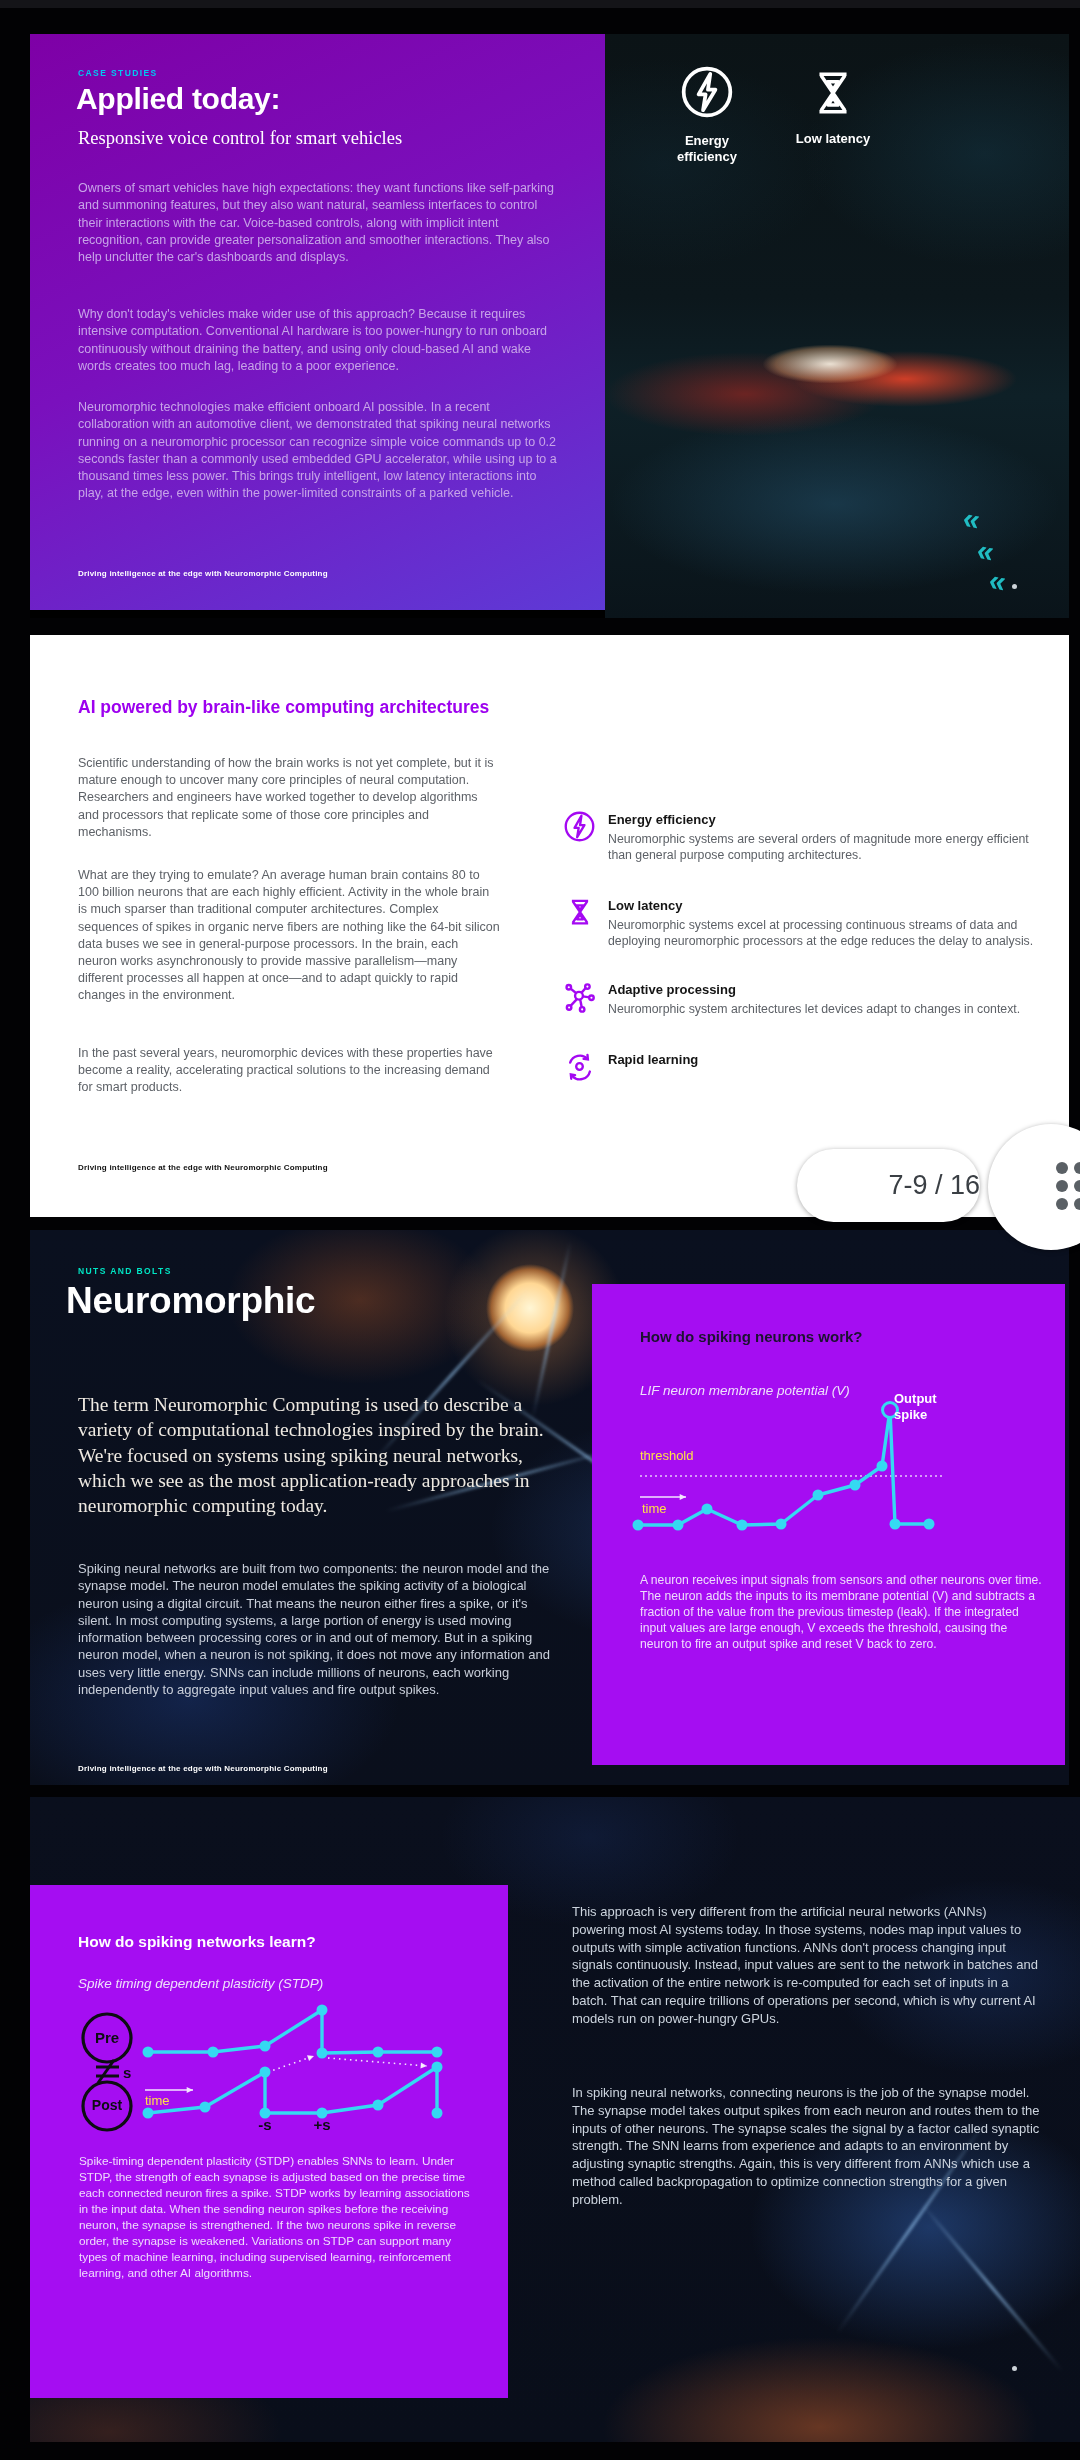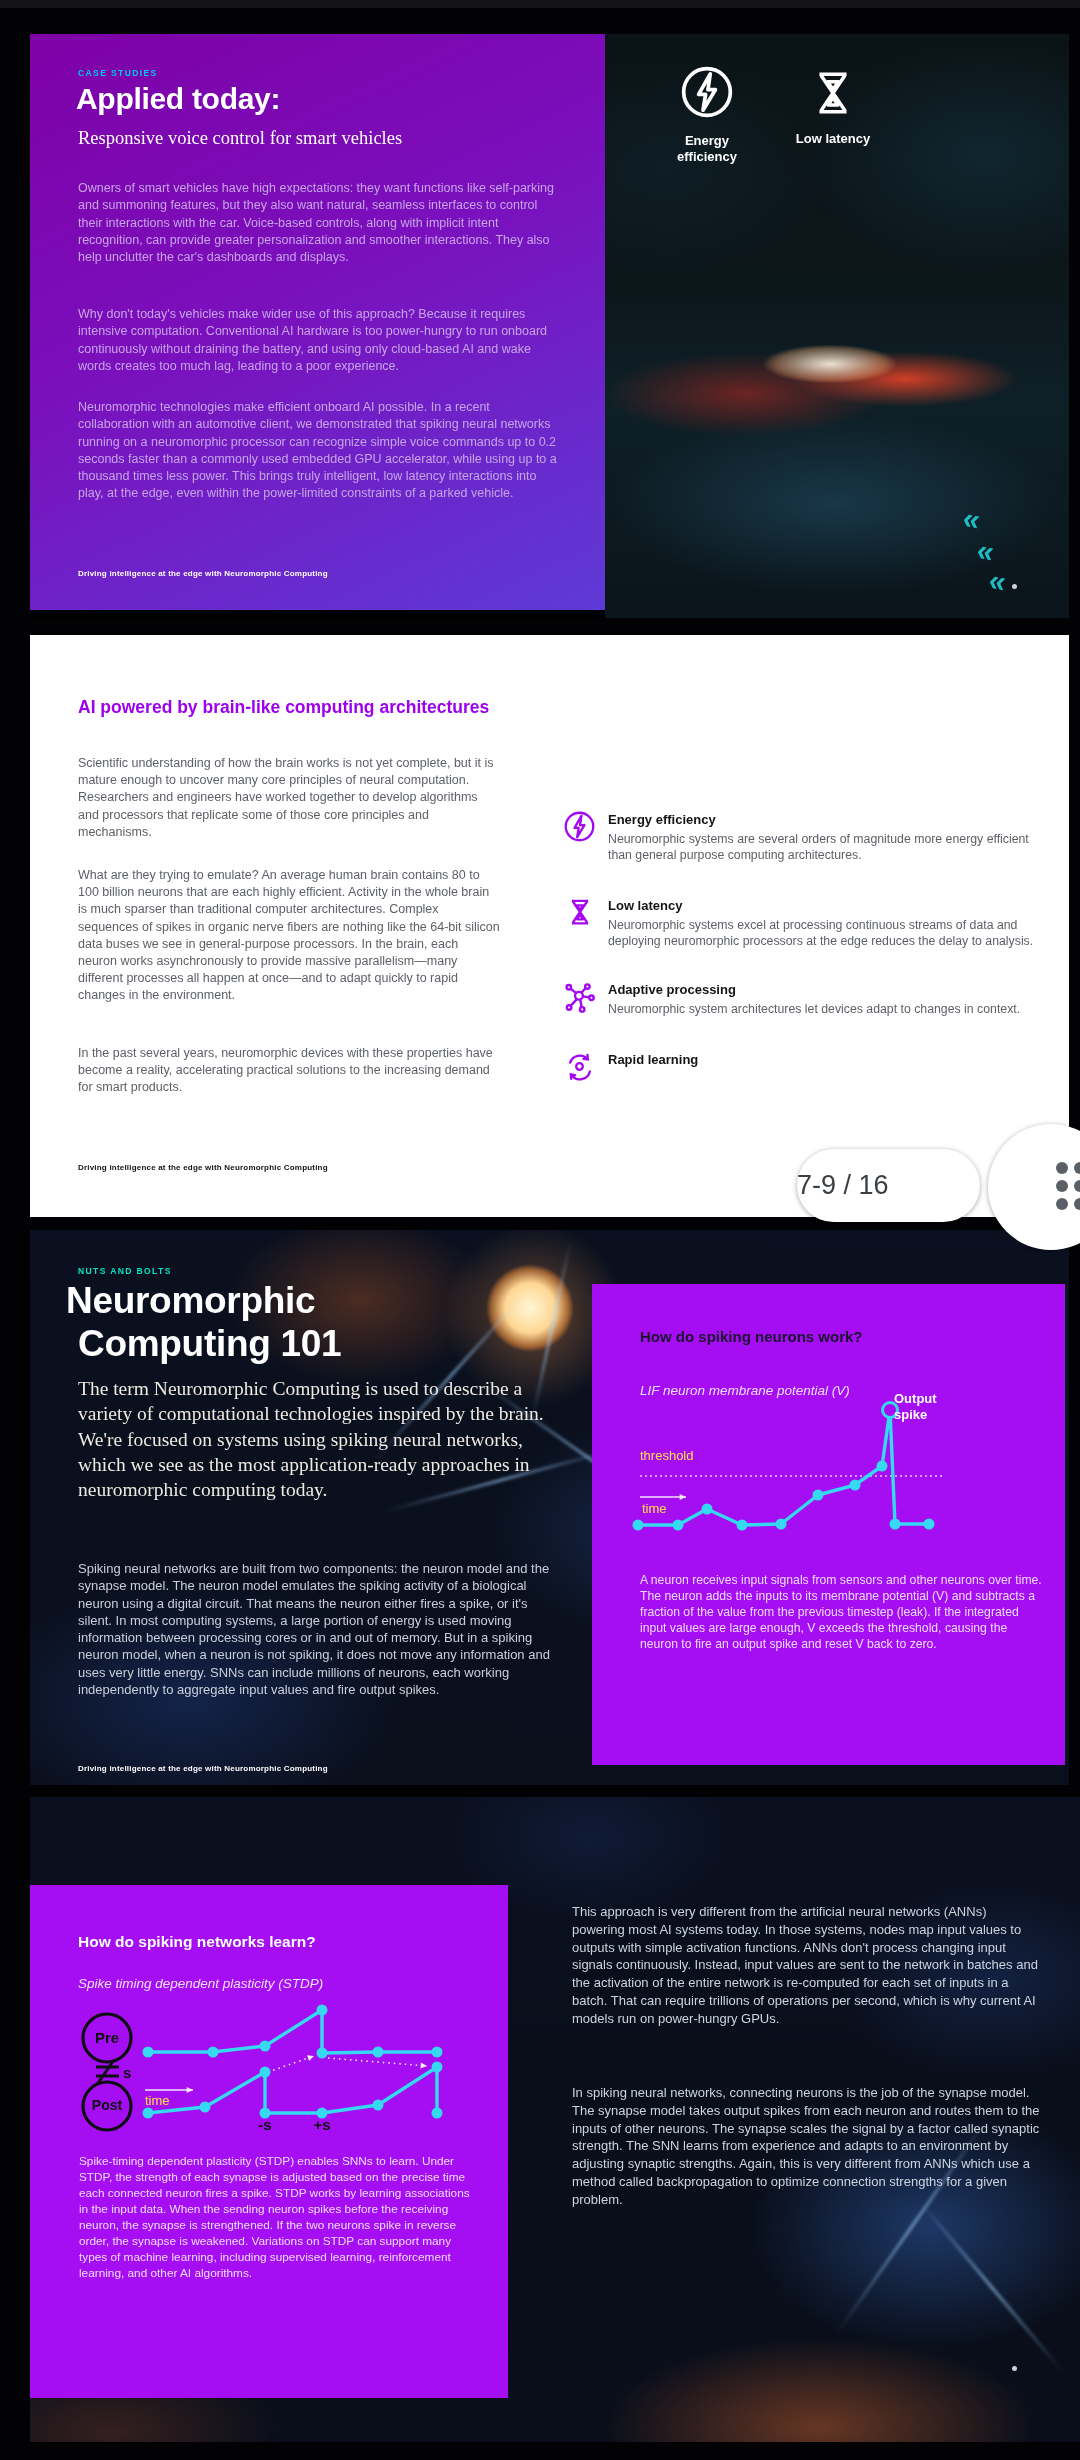--- a/index.html
+++ b/index.html
@@ -33,21 +33,21 @@
   .badge{position:absolute;display:flex;flex-direction:column;align-items:center;width:100px;color:#fff;}
   .badge .lbl{margin-top:9px;font-size:13px;font-weight:bold;text-align:center;line-height:15.5px;}
   .chev{position:absolute;color:#24d8de;font-weight:bold;opacity:.85;transform:rotate(10deg);}
   
   .h2{color:#9d00ef;font-size:17.5px;font-weight:800;}
   .gray{color:#5d6167;font-size:12.5px;line-height:17.2px;}
   .item-title{color:#141414;font-size:13px;font-weight:bold;}
   .item-desc{color:#5d6167;font-size:12.3px;line-height:16.4px;}
   
   .pill{position:absolute;left:797px;top:1149px;width:183px;height:73px;border-radius:37px;background:#fff;
-        box-shadow:0 1px 5px rgba(0,0,0,.35);display:flex;align-items:center;justify-content:flex-start;
+        box-shadow:0 1px 5px rgba(0,0,0,.35);display:flex;align-items:center;justify-content:flex-end;
         color:#3a3f44;font-size:27px;z-index:20;}
   .fab{position:absolute;left:988px;top:1124px;width:126px;height:126px;border-radius:50%;background:#fff;
        box-shadow:0 1px 5px rgba(0,0,0,.35);z-index:20;}
   .fab .dot{position:absolute;width:12px;height:12px;border-radius:50%;background:#5a6065;}
   
   .photo-neuron{background:
         radial-gradient(circle 55px at 500px 78px, #fff6d5 0%, #ffd794 45%, rgba(255,150,60,.5) 70%, transparent 80%),
         radial-gradient(circle 130px at 505px 85px, rgba(255,160,80,.38), transparent 70%),
         radial-gradient(ellipse 190px 120px at 330px 70px, rgba(230,110,40,.3), transparent 70%),
         radial-gradient(ellipse 240px 150px at 640px 300px, rgba(70,130,240,.22), transparent 75%),
@@ -56,21 +56,21 @@
         linear-gradient(180deg,#0a101f 0%,#0a0f1c 100%);}
   .photo-neuron2{background:
         radial-gradient(ellipse 250px 170px at 900px 430px, rgba(70,140,255,.33), transparent 72%),
         radial-gradient(ellipse 290px 120px at 790px 630px, rgba(255,120,50,.38), transparent 75%),
         radial-gradient(ellipse 210px 130px at 960px 180px, rgba(50,100,200,.22), transparent 75%),
         radial-gradient(ellipse 230px 100px at 80px 635px, rgba(210,95,45,.22), transparent 75%),
         radial-gradient(ellipse 200px 120px at 560px 40px, rgba(45,90,190,.15), transparent 75%),
         linear-gradient(180deg,#0a0f1d,#090e1a); padding-left: 17px;}
   .fiber{position:absolute;width:3px;background:linear-gradient(180deg,transparent,rgba(160,210,255,.6),transparent);
          filter:blur(1.5px);z-index:1;}
-  .lede{color:#efeae2;font-size:19.5px;line-height:25.3px;}
+  .lede{color:#efeae2;font-size:19.5px;line-height:25.3px;margin-top:16px;}
   .body-dark{color:#c9cfda;font-size:13px;line-height:17.3px;}
   .panel{position:absolute;background:#a50df2;z-index:2;}
   .panel svg{position:absolute;left:0;top:0;pointer-events:none;}
   .panel .t{position:absolute;z-index:3;}
   .pt-dark{color:#1c1230;font-size:15px;font-weight:800;}
   .pt-white{color:#fff;font-size:15.5px;font-weight:800;}
   .chart-lbl{color:#efe0fc;font-size:13.5px;font-style:italic;line-height:17.5px;}
   .chart-sm{color:#fde047;font-size:13px;}
   .spike-lbl{color:#fff;font-size:13px;font-weight:bold;line-height:15.5px;}
   .caption{color:#efdcfc;font-size:12.2px;line-height:16px;}
@@ -191,21 +191,20 @@
   </div>
 
   <div class="page p9 photo-neuron">
     <div class="fiber" style="left:420px;top:30px;height:230px;transform:rotate(42deg);"></div>
     <div class="fiber" style="left:560px;top:90px;height:280px;transform:rotate(-55deg);"></div>
     <div class="fiber" style="left:470px;top:130px;height:240px;transform:rotate(75deg);"></div>
     <div class="fiber" style="left:520px;top:10px;height:180px;transform:rotate(12deg);"></div>
 
     <div class="abs kicker teal" style="left:48px;top:36px;z-index:3;">NUTS AND BOLTS</div>
     <div class="abs h1" style="left:36px;top:50px;font-size:37px;z-index:3;">Neuromorphic</div>
-    <div class="abs h1" style="left:48px;top:93px;font-size:37px;z-index:3;">Computing 101</div>
     <div class="abs serif lede" style="left:48px;top:146px;width:472px;z-index:3;">The term Neuromorphic Computing is used to describe a variety of computational technologies inspired by the brain. We're focused on systems using spiking neural networks, which we see as the most application-ready approaches in neuromorphic computing today.</div>
     <div class="abs body-dark" style="left:48px;top:330px;width:484px;z-index:3;">Spiking neural networks are built from two components: the neuron model and the synapse model. The neuron model emulates the spiking activity of a biological neuron using a digital circuit. That means the neuron either fires a spike, or it's silent. In most computing systems, a large portion of energy is used moving information between processing cores or in and out of memory. But in a spiking neuron model, when a neuron is not spiking, it does not move any information and uses very little energy. SNNs can include millions of neurons, each working independently to aggregate input values and fire output spikes.</div>
     <div class="abs footer-tag" style="left:48px;top:534px;z-index:3;">Driving intelligence at the edge with Neuromorphic Computing</div>
 
     <div class="panel" style="left:562px;top:54px;width:473px;height:481px;">
       <div class="t pt-dark" style="left:48px;top:44px;">How do spiking neurons work?</div>
       <div class="t chart-lbl" style="left:48px;top:98px;width:210px;">LIF neuron membrane potential (V)</div>
       <div class="t spike-lbl" style="left:302px;top:107px;width:75px;">Output spike</div>
       <div class="t chart-sm" style="left:48px;top:164px;">threshold</div>
       <div class="t chart-sm" style="left:50px;top:217px;">time</div>

